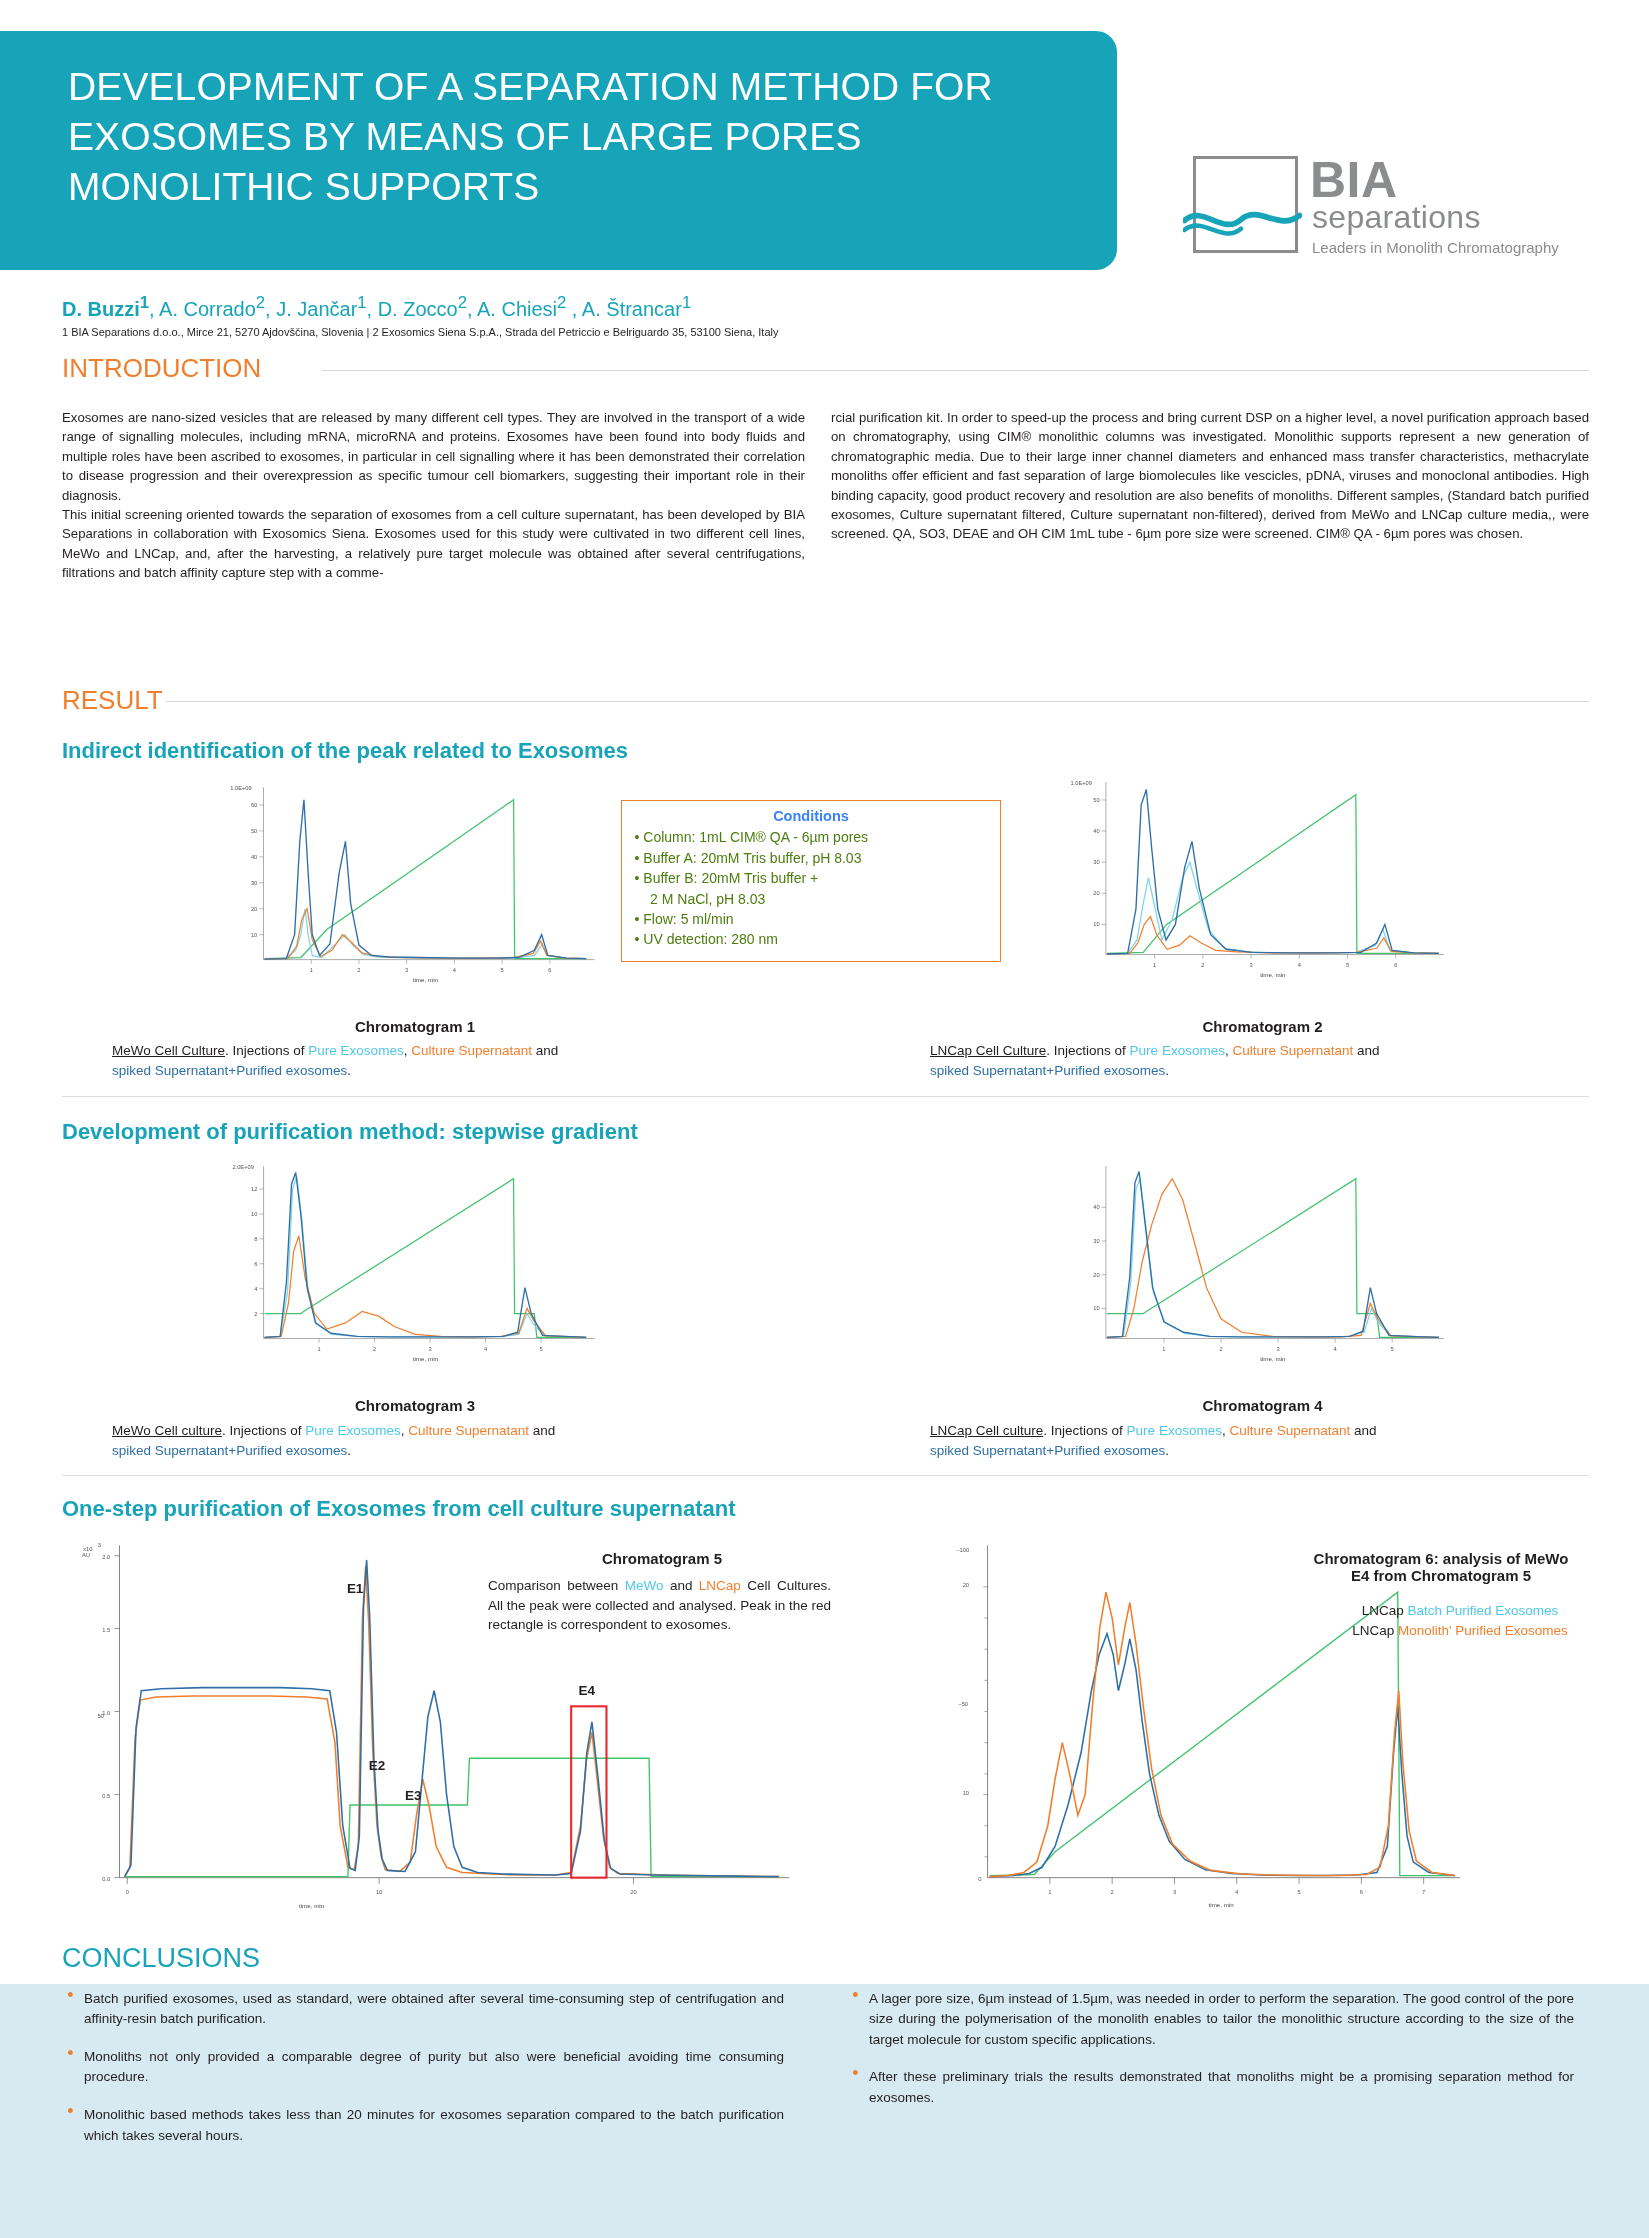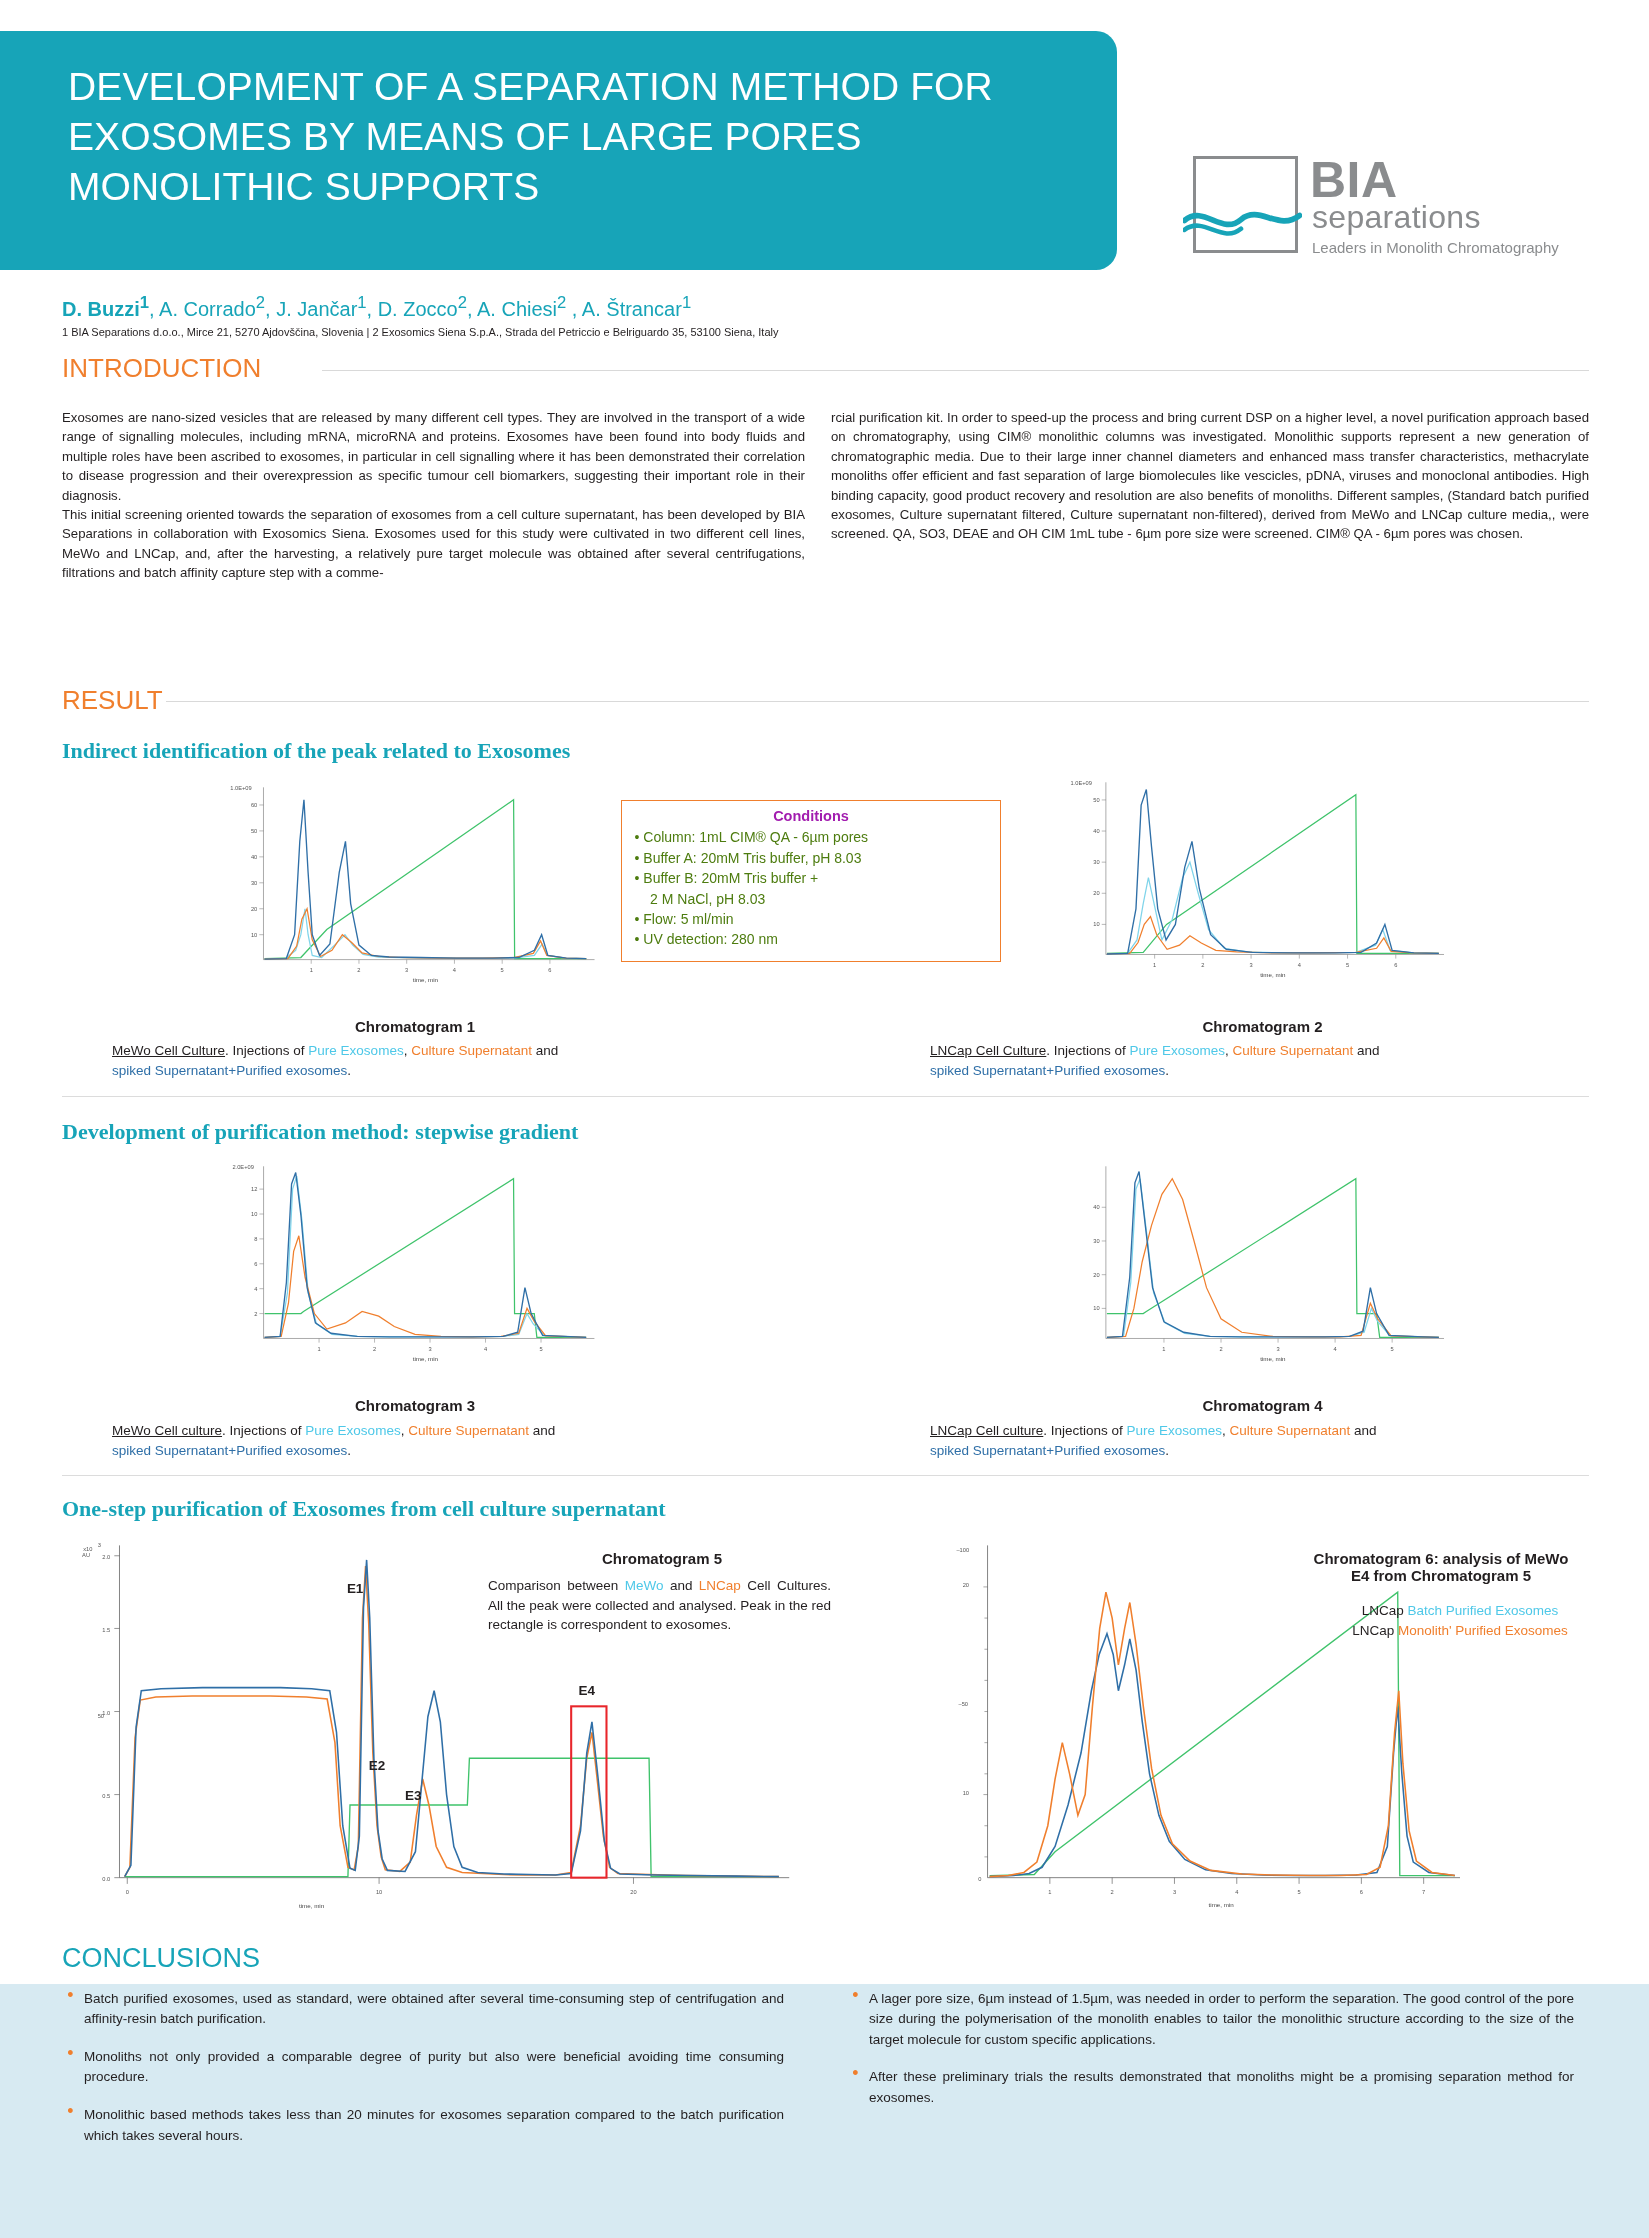--- a/index.html
+++ b/index.html
@@ -40,42 +40,42 @@
     position:absolute; left:62px; top:326px; width:1350px;
     font-size:11px; color:#231f20;
   }
 
   
   .sec-head {
     position:absolute; font-size:26px; color:#f07f2d; font-weight:400;
   }
   .sec-rule { position:absolute; height:1px; background:#d9d9d9; }
 
-  .sub-head { position:absolute; font-size:22px; color:#17a4b8; font-weight:bold;font-family:Liberation Serif, serif; }
+  .sub-head { position:absolute; font-size:22px; color:#17a4b8; font-weight:bold; }
 
   
   .col-text {
     position:absolute; font-size:13.2px; line-height:1.47; text-align:justify; color:#231f20;
   }
 
   
   .chart-box { position:absolute; }
   .cap-title { position:absolute; text-align:center; font-size:15px; font-weight:bold; color:#231f20; }
   .cap-body { position:absolute; font-size:13.5px; line-height:1.45; color:#231f20; }
   .u { text-decoration:underline; }
   .cy { color:#4ec8e8; }
   .or { color:#f07f2d; }
   .bl { color:#2f6fa7; }
 
   
   .cond-box {
     position:absolute; border:1px solid #f07f2d; background:#fff;
     padding:7.3px 12.5px 10.4px 12.5px;
   }
-  .cond-title { text-align:center; font-size:14.5px; font-weight:bold; color:#a21caf; margin-bottom:4.2px; }
+  .cond-title { text-align:center; font-size:14.5px; font-weight:bold; color:#3b82f6; margin-bottom:4.2px; }
   .cond-list { font-size:14px; line-height:1.42; color:#4d7c0f; }
   .cond-list div { margin:0.5px 0; }
 
   
   .hr-light { position:absolute; height:1px; background:#dcdcdc; }
 
   
   .concl-band {
     position:absolute; left:0; bottom:0; width:1650px; height:255px;
     background:#d7eaf2;

